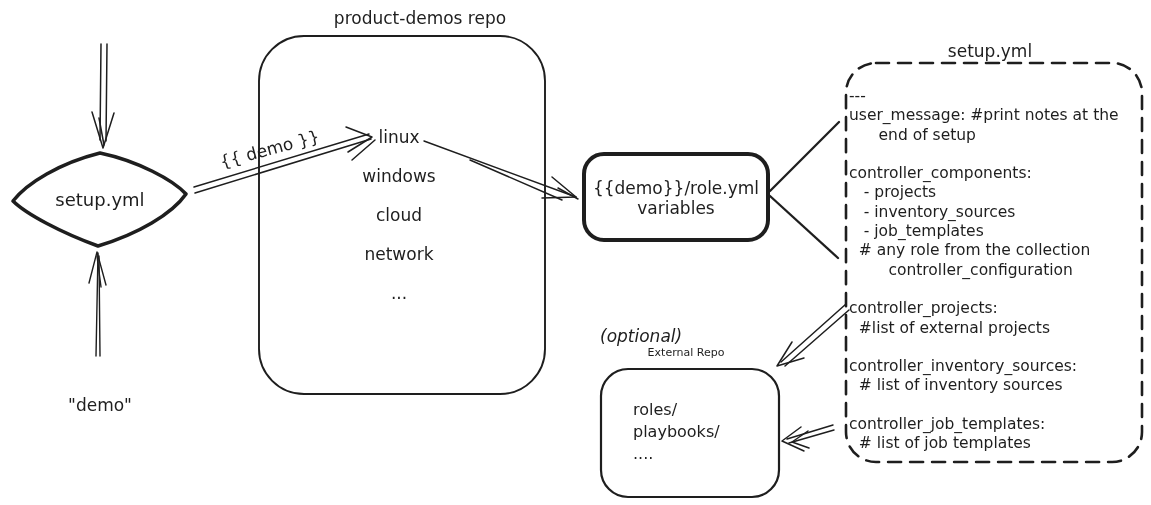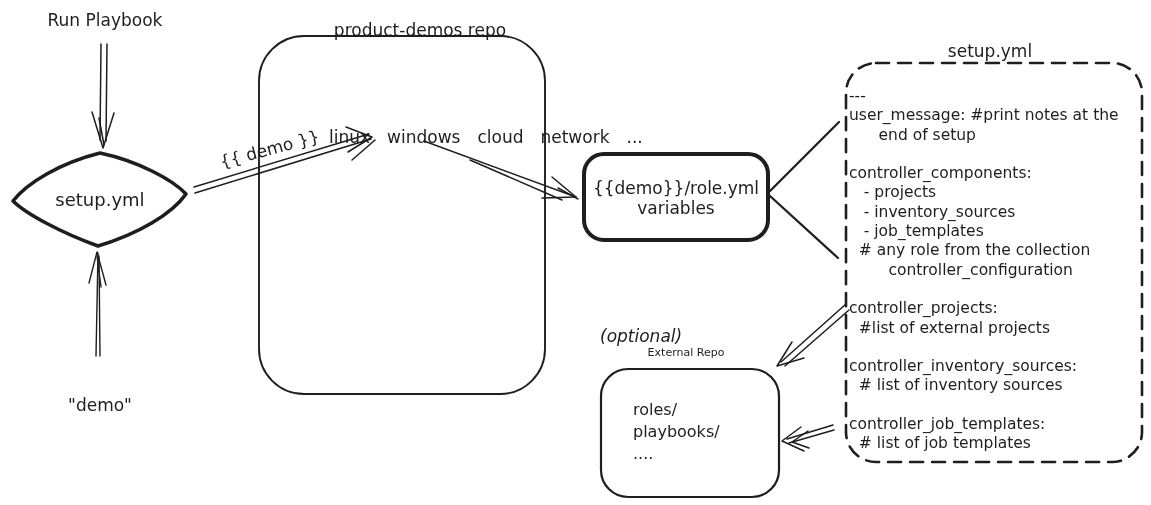--- a/index.html
+++ b/index.html
@@ -16,24 +16,24 @@
   .txt { position: absolute; white-space: nowrap; color: #1e1e1e; }
 
   .run-playbook   { left: 40px;  top: 10px;  width: 130px; text-align: center; font-size: 17px; }
   .diamond-label  { left: 20px;  top: 189px; width: 160px; text-align: center; font-size: 18px; }
   .with-var1      { left: 30px;  top: 376px; width: 140px; text-align: center; font-size: 17px; }
   .with-var2      { left: 30px;  top: 395px; width: 140px; text-align: center; font-size: 17px; }
   .demo-arrow-label {
     left: 212px; top: 139px; width: 115px; text-align: center; font-size: 17px;
     transform: rotate(-15deg);
   }
-  .repo-title     { left: 320px; top: 8px;   width: 200px; text-align: center; font-size: 17px; margin-top: 12px; }
+  .repo-title     { left: 320px; top: 8px;   width: 200px; text-align: center; font-size: 17px; }
   .repo-items {
     position: absolute; left: 329px; top: 126px; width: 140px;
-    display: flex; flex-direction: row; gap: 17px; align-items: center;
+    display: flex; flex-direction: column; gap: 17px; align-items: center;
   }
   .repo-item { font-size: 17px; height: 22px; line-height: 22px; }
 
   .varbox-line1   { left: 584px; top: 178px; width: 184px; text-align: center; font-size: 17px; }
   .varbox-line2   { left: 584px; top: 198px; width: 184px; text-align: center; font-size: 17px; }
 
   .optional-label      { left: 600px; top: 326px; width: 172px; text-align: left; font-size: 17px; font-style: italic; }
   .external-repo-label { left: 600px; top: 346px; width: 172px; text-align: center; font-size: 11px; }
   .external-lines { position: absolute; left: 633px; top: 399px; }
   .external-line  { font-size: 16px; height: 22px; line-height: 22px; }
@@ -99,21 +99,20 @@
     <g stroke-width="1.5">
       <line x1="833" y1="425" x2="787" y2="439"></line>
       <line x1="834" y1="430" x2="789" y2="443"></line>
       <polyline points="801,427 782,441 804,451"></polyline>
       <polyline points="808,431 792,442 809,448"></polyline>
     </g>
 
     <rect x="601" y="369" width="178" height="128" rx="27" stroke-width="2.2"></rect>
   </svg>
 
-  <div class="txt run-playbook">Run Playbook</div>
 
   <div class="txt diamond-label">setup.yml</div>
 
   <div class="txt with-var2">"demo"</div>
 
   <div class="txt demo-arrow-label">{{ demo }}</div>
 
   <div class="txt repo-title">product-demos repo</div>
 
   <div class="repo-items">

